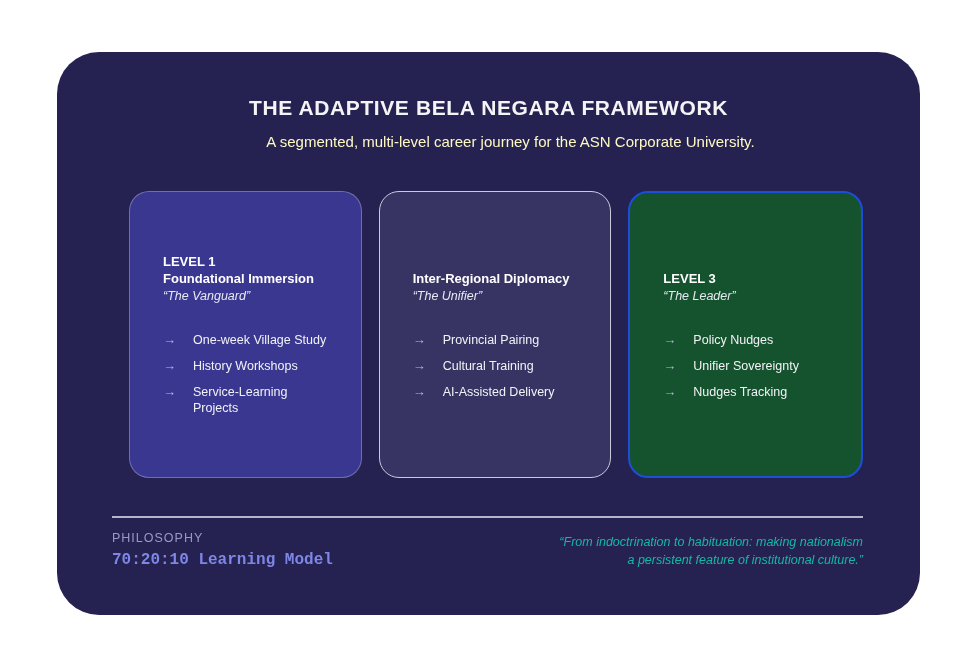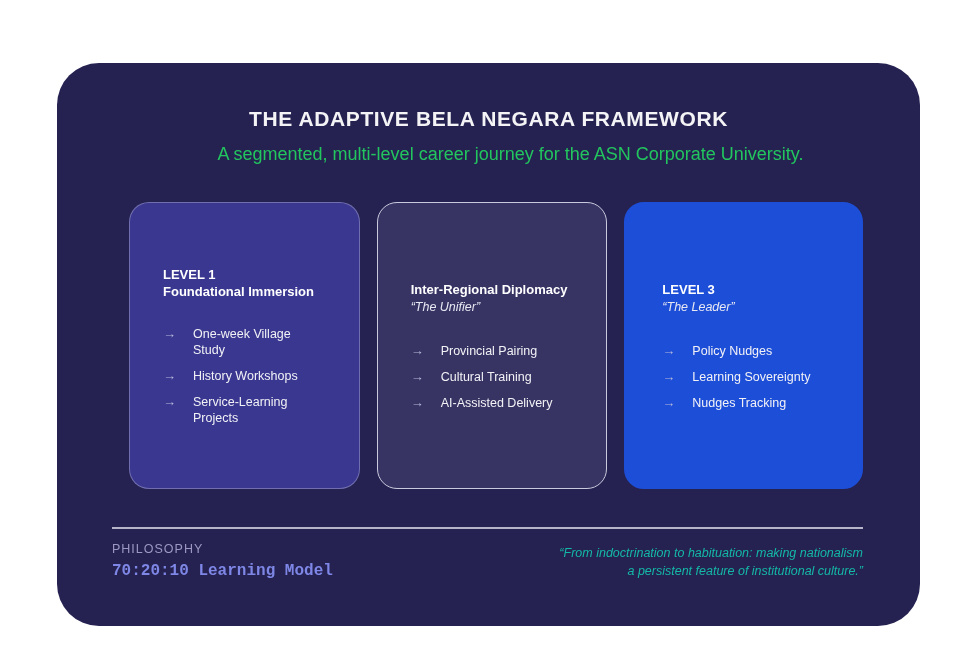--- a/index.html
+++ b/index.html
@@ -5,35 +5,35 @@
   html, body { margin: 0; padding: 0; }
   body {
     width: 979px; height: 654px;
     background: #ffffff;
     font-family: "Liberation Sans", sans-serif;
     position: relative;
     overflow: hidden;
   }
   .panel {
     position: absolute;
-    left: 57px; top: 63px;
+    left: 57px; top: 52px;
     width: 863px; height: 563px;
     background: #252251;
     border-radius: 42px;
   }
   .header { text-align: center; padding-top: 44px; }
   .title {
     color: #f4f4f7;
     font-size: 21px;
     font-weight: bold;
     letter-spacing: 0.6px;
   }
   .subtitle {
-    color: #22c55e;
-    font-size: 18px;
+    color: #fef9c3;
+    font-size: 15px;
     margin-top: 13px;
     padding-left: 44px;
   }
   .cards {
     position: absolute;
     left: 55px; right: 57px; top: 139px;
     height: 287px;
     display: flex;
     gap: 17px;
     padding-left: 17px;
@@ -42,21 +42,21 @@
     flex: 1;
     border-radius: 20px;
     display: flex;
     flex-direction: column;
     justify-content: center;
     padding: 0 33px;
     box-sizing: border-box;
   }
   .card-1 { background: #3a3790; border: 1px solid rgba(255,255,255,0.28); }
   .card-2 { background: #373464; border: 1px solid #c9cadd; }
-  .card-3 { background: #1d4ed8; border: 5px solid #1d4ed8; }
+  .card-3 { background: #14532d; border: 2px solid #1d4ed8; }
   .level, .card-title {
     color: #ffffff;
     font-size: 13px;
     font-weight: bold;
     line-height: 17px;
   }
   .card-tag {
     color: #e8e8f2;
     font-size: 12.5px;
     font-style: italic;
@@ -117,20 +117,21 @@
   <div class="header">
     <div class="title">THE ADAPTIVE BELA NEGARA FRAMEWORK</div>
     <div class="subtitle">A segmented, multi-level career journey for the ASN Corporate University.</div>
   </div>
 
   <div class="cards">
 
     <div class="card card-1">
       <div class="level">LEVEL 1</div>
       <div class="card-title">Foundational Immersion</div>
+      <div class="card-tag">“The Vanguard”</div>
       <div class="card-list">
         <div class="item">
           <span class="arrow">→</span>
           <span class="item-text">One-week Village Study</span>
         </div>
         <div class="item">
           <span class="arrow">→</span>
           <span class="item-text">History Workshops</span>
         </div>
         <div class="item">
@@ -162,21 +163,21 @@
     <div class="card card-3">
       <div class="level">LEVEL 3</div>
       <div class="card-tag">“The Leader”</div>
       <div class="card-list">
         <div class="item">
           <span class="arrow">→</span>
           <span class="item-text">Policy Nudges</span>
         </div>
         <div class="item">
           <span class="arrow">→</span>
-          <span class="item-text">Learning Sovereignty</span>
+          <span class="item-text">Unifier Sovereignty</span>
         </div>
         <div class="item">
           <span class="arrow">→</span>
           <span class="item-text">Nudges Tracking</span>
         </div>
       </div>
     </div>
 
   </div>
 

